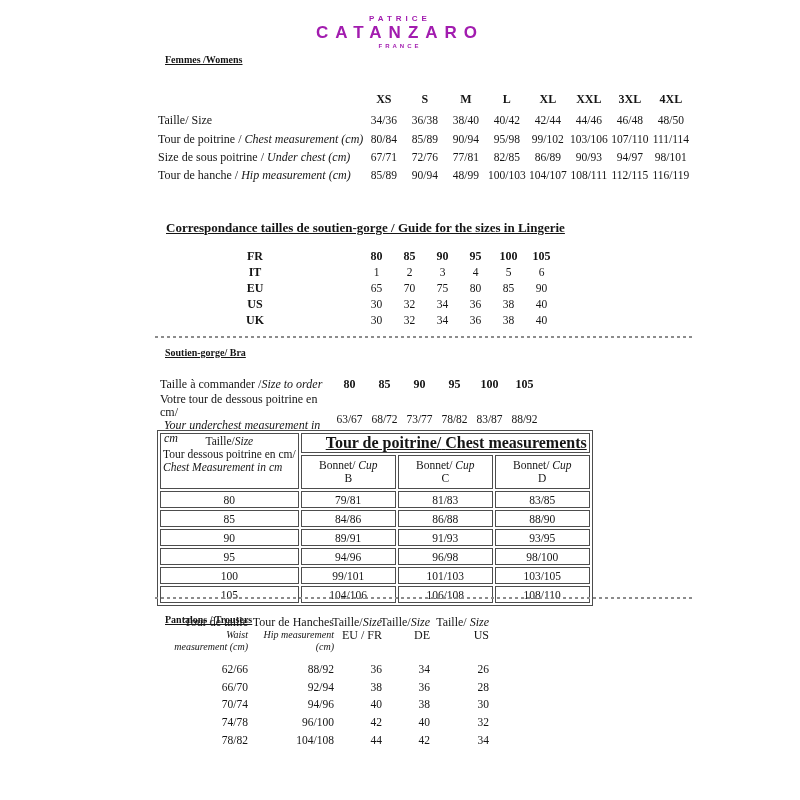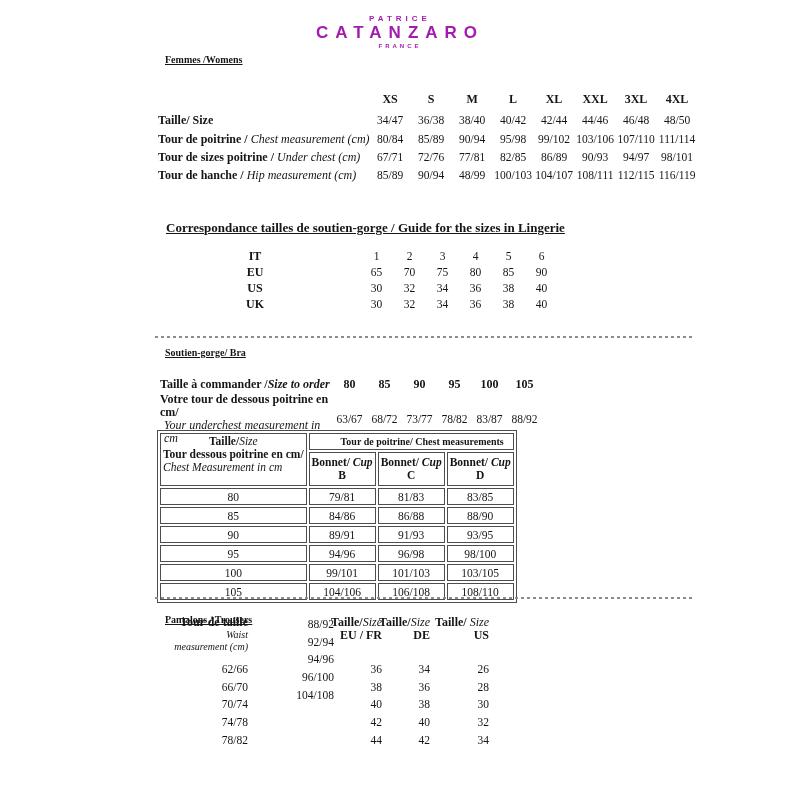--- a/index.html
+++ b/index.html
@@ -2,21 +2,21 @@
 <html><head>
 <meta charset="utf-8">
 <style>
   html,body{margin:0;padding:0;}
   body{
     width:800px;height:800px;background:#ffffff;position:relative;
     font-family:"Liberation Serif","DejaVu Serif",serif;color:#151515;
     overflow:hidden;
   }
   .abs{position:absolute;}
-  .b{font-weight:bold;}
+  .b{font-weight:normal;}
   .i{font-style:italic;}
   .sec{font-size:10px;font-weight:bold;text-decoration:underline;white-space:nowrap;}
   
   .logo{top:14px;left:0;width:800px;text-align:center;font-family:"Liberation Sans","DejaVu Sans",sans-serif;line-height:1.15;}
   .logo-top{font-size:8px;letter-spacing:4px;font-weight:bold;}
   .logo-main{font-size:17px;letter-spacing:7px;font-weight:bold;}
   .logo-sub{font-size:6px;letter-spacing:3px;font-weight:bold;}
   
   .tw{left:158px;top:88px;border-collapse:collapse;font-size:11.5px;}
   .tw td{padding:0;white-space:nowrap;}
@@ -41,21 +41,21 @@
   .bra-lbl{width:172px;font-size:12px;line-height:13px;}
   .bra-lbl .ind{padding-left:4px;}
   .bra-v{width:35px;text-align:center;font-size:11.5px;}
   .bra-v.hb{font-weight:bold;font-size:12px;}
   
   .tc{left:157px;top:430px;border-collapse:separate;border-spacing:2px;border:1px solid #4d4d4d;font-size:11.5px;}
   .tc td{border:1px solid #4d4d4d;text-align:center;padding:0 2px;white-space:nowrap;}
   .tc .lft{width:132px;text-align:left;vertical-align:top;line-height:13px;padding-top:1px;}
   .tc .lft .c{text-align:center;}
   .tc .cup{width:60px;line-height:13px;}
-  .tc .sph{height:15px;font-weight:bold;font-size:10px;padding-left:24px;}
+  .tc .sph{height:15px;text-decoration:underline;font-weight:bold;font-size:16px;padding-left:24px;}
   .tc tr.dr td{height:15px;}
   .tc .hcell{height:32px;vertical-align:middle;text-align:center;}
   
   .tcol{top:616px;text-align:right;font-size:11.5px;}
   .thead{height:45px;line-height:12.5px;}
   .f12{font-size:12px;}
   .f11{font-size:10px;}
   .tval{line-height:17.7px;height:17.7px;white-space:nowrap;}
 </style>
 </head>
@@ -77,42 +77,42 @@
     <td class="v s">S</td>
     <td class="v s">M</td>
     <td class="v s">L</td>
     <td class="v s">XL</td>
     <td class="v s">XXL</td>
     <td class="v s">3XL</td>
     <td class="v s">4XL</td>
   </tr>
   <tr class="r1">
     <td class="lbl"><span class="b">Taille/ Size</span> <span class="i"></span></td>
-    <td class="v">34/47</td>
+    <td class="v">34/36</td>
     <td class="v">36/38</td>
     <td class="v">38/40</td>
     <td class="v">40/42</td>
     <td class="v">42/44</td>
     <td class="v">44/46</td>
     <td class="v">46/48</td>
     <td class="v">48/50</td>
   </tr>
   <tr class="rn">
     <td class="lbl"><span class="b">Tour de poitrine /</span> <span class="i">Chest measurement (cm)</span></td>
     <td class="v">80/84</td>
     <td class="v">85/89</td>
     <td class="v">90/94</td>
     <td class="v">95/98</td>
     <td class="v">99/102</td>
     <td class="v">103/106</td>
     <td class="v">107/110</td>
     <td class="v">111/114</td>
   </tr>
   <tr class="rn">
-    <td class="lbl"><span class="b">Tour de sizes poitrine /</span> <span class="i">Under chest (cm)</span></td>
+    <td class="lbl"><span class="b">Size de sous poitrine /</span> <span class="i">Under chest (cm)</span></td>
     <td class="v">67/71</td>
     <td class="v">72/76</td>
     <td class="v">77/81</td>
     <td class="v">82/85</td>
     <td class="v">86/89</td>
     <td class="v">90/93</td>
     <td class="v">94/97</td>
     <td class="v">98/101</td>
   </tr>
   <tr class="rn">
@@ -126,20 +126,30 @@
     <td class="v">112/115</td>
     <td class="v">116/119</td>
   </tr>
 </tbody>
   </table>
 
 <div class="abs sec" style="left:166px;top:220px;font-size:13px">Correspondance tailles de soutien-gorge / Guide for the sizes in Lingerie</div>
 
 <table class="abs tl">
   <tbody>
+      <tr class="frow">
+    <td class="lab">FR</td>
+    <td class="sp"></td>
+    <td class="v">80</td>
+    <td class="v">85</td>
+    <td class="v">90</td>
+    <td class="v">95</td>
+    <td class="v">100</td>
+    <td class="v">105</td>
+  </tr>
   <tr>
     <td class="lab">IT</td>
     <td class="sp"></td>
     <td class="v">1</td>
     <td class="v">2</td>
     <td class="v">3</td>
     <td class="v">4</td>
     <td class="v">5</td>
     <td class="v">6</td>
   </tr>
@@ -277,20 +287,25 @@
     <div class="i f11">measurement (cm)</div>
   </div>
   <div class="tval">62/66</div>
   <div class="tval">66/70</div>
   <div class="tval">70/74</div>
   <div class="tval">74/78</div>
   <div class="tval">78/82</div>
 </div>
 
 <div class="abs tcol" style="left:230px;width:104px">
+  <div class="thead">
+    <div class="b f12">Tour de Hanches</div>
+    <div class="i f11">Hip measurement</div>
+    <div class="i f11">(cm)</div>
+  </div>
   <div class="tval">88/92</div>
   <div class="tval">92/94</div>
   <div class="tval">94/96</div>
   <div class="tval">96/100</div>
   <div class="tval">104/108</div>
 </div>
 
 <div class="abs tcol" style="left:316px;width:66px">
   <div class="thead">
     <div class="f12"><span class="b">Taille/</span><span class="i">Size</span></div>

